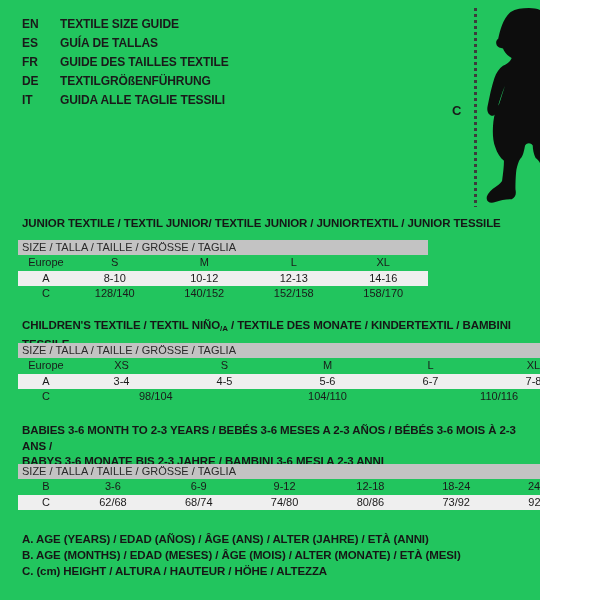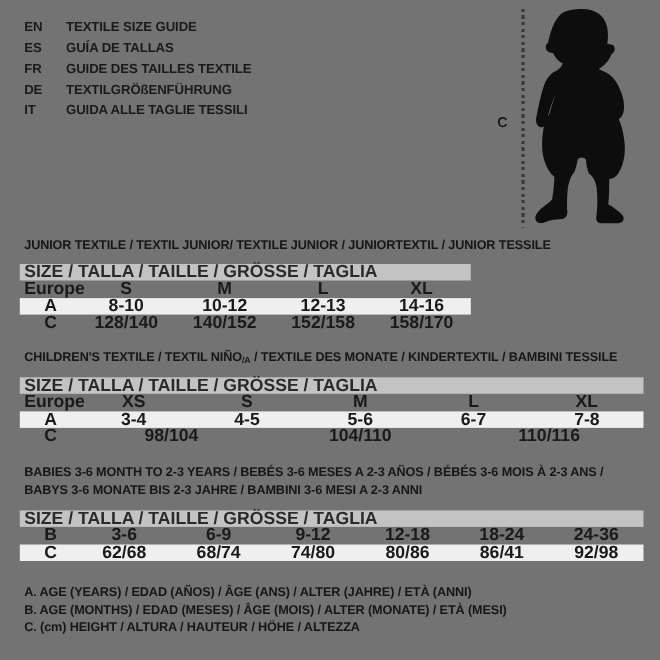--- a/index.html
+++ b/index.html
@@ -1,20 +1,20 @@
 <!DOCTYPE html>
 <html><head>
 <meta charset="utf-8">
 <style>
   * { margin: 0; padding: 0; box-sizing: border-box; }
   html, body { background: #ffffff; }
   .canvas {
     position: relative;
-    width: 600px; height: 600px;
-    background: #737373;
+    width: 540px; height: 600px;
+    background: #22c55e;
     font-family: "Liberation Sans", sans-serif;
     color: #1a1a1a;
     overflow: hidden;
   }
 
   
   .lang-list { position: absolute; left: 22px; top: 15px; }
   .lang-row { display: flex; line-height: 19px; font-size: 12px; font-weight: 700; letter-spacing: -0.1px; }
   .lang-code { width: 38px; }
 
@@ -29,21 +29,21 @@
   }
   .baby-svg { position: absolute; left: 479px; top: 5px; }
 
   
   .section-title {
     position: absolute; left: 22px;
     font-size: 11.5px; font-weight: 700; letter-spacing: -0.1px;
     line-height: 15.5px;
     color: #161616;
   }
-  .size-table { position: absolute; left: 18px; font-size: 16px; font-weight: bold; }
+  .size-table { position: absolute; left: 18px; font-size: 11px; }
   .t1 { width: 410px; }
   .t2, .t3 { width: 567px; }
   .size-header {
     background: #c3c3c3; height: 15px; line-height: 15px;
     padding-left: 4px; color: #2a2a2a;
   }
   .t-row { display: flex; height: 15.5px; line-height: 15.5px; }
   .t-row.alt { background: #efefef; }
   .t-label { width: 52px; padding-left: 4px; flex: 0 0 auto; text-align: center; }
   .t-cell { flex: 1 1 0; text-align: center; }
@@ -205,21 +205,21 @@
       <span class="t-cell">12-18</span>
       <span class="t-cell">18-24</span>
       <span class="t-cell">24-36</span>
     </div>
     <div class="t-row alt">
       <span class="t-label">C</span>
       <span class="t-cell">62/68</span>
       <span class="t-cell">68/74</span>
       <span class="t-cell">74/80</span>
       <span class="t-cell">80/86</span>
-      <span class="t-cell">86/41</span>
+      <span class="t-cell">73/92</span>
       <span class="t-cell">92/98</span>
     </div>
   </div>
 
   <div class="legend">
     <div class="legend-line">A. AGE (YEARS) / EDAD (AÑOS) / ÂGE (ANS) / ALTER (JAHRE) / ETÀ (ANNI)</div>
     <div class="legend-line">B. AGE (MONTHS) / EDAD (MESES) / ÂGE (MOIS) / ALTER (MONATE) / ETÀ (MESI)</div>
     <div class="legend-line">C. (cm) HEIGHT / ALTURA / HAUTEUR / HÖHE / ALTEZZA</div>
   </div>
 

